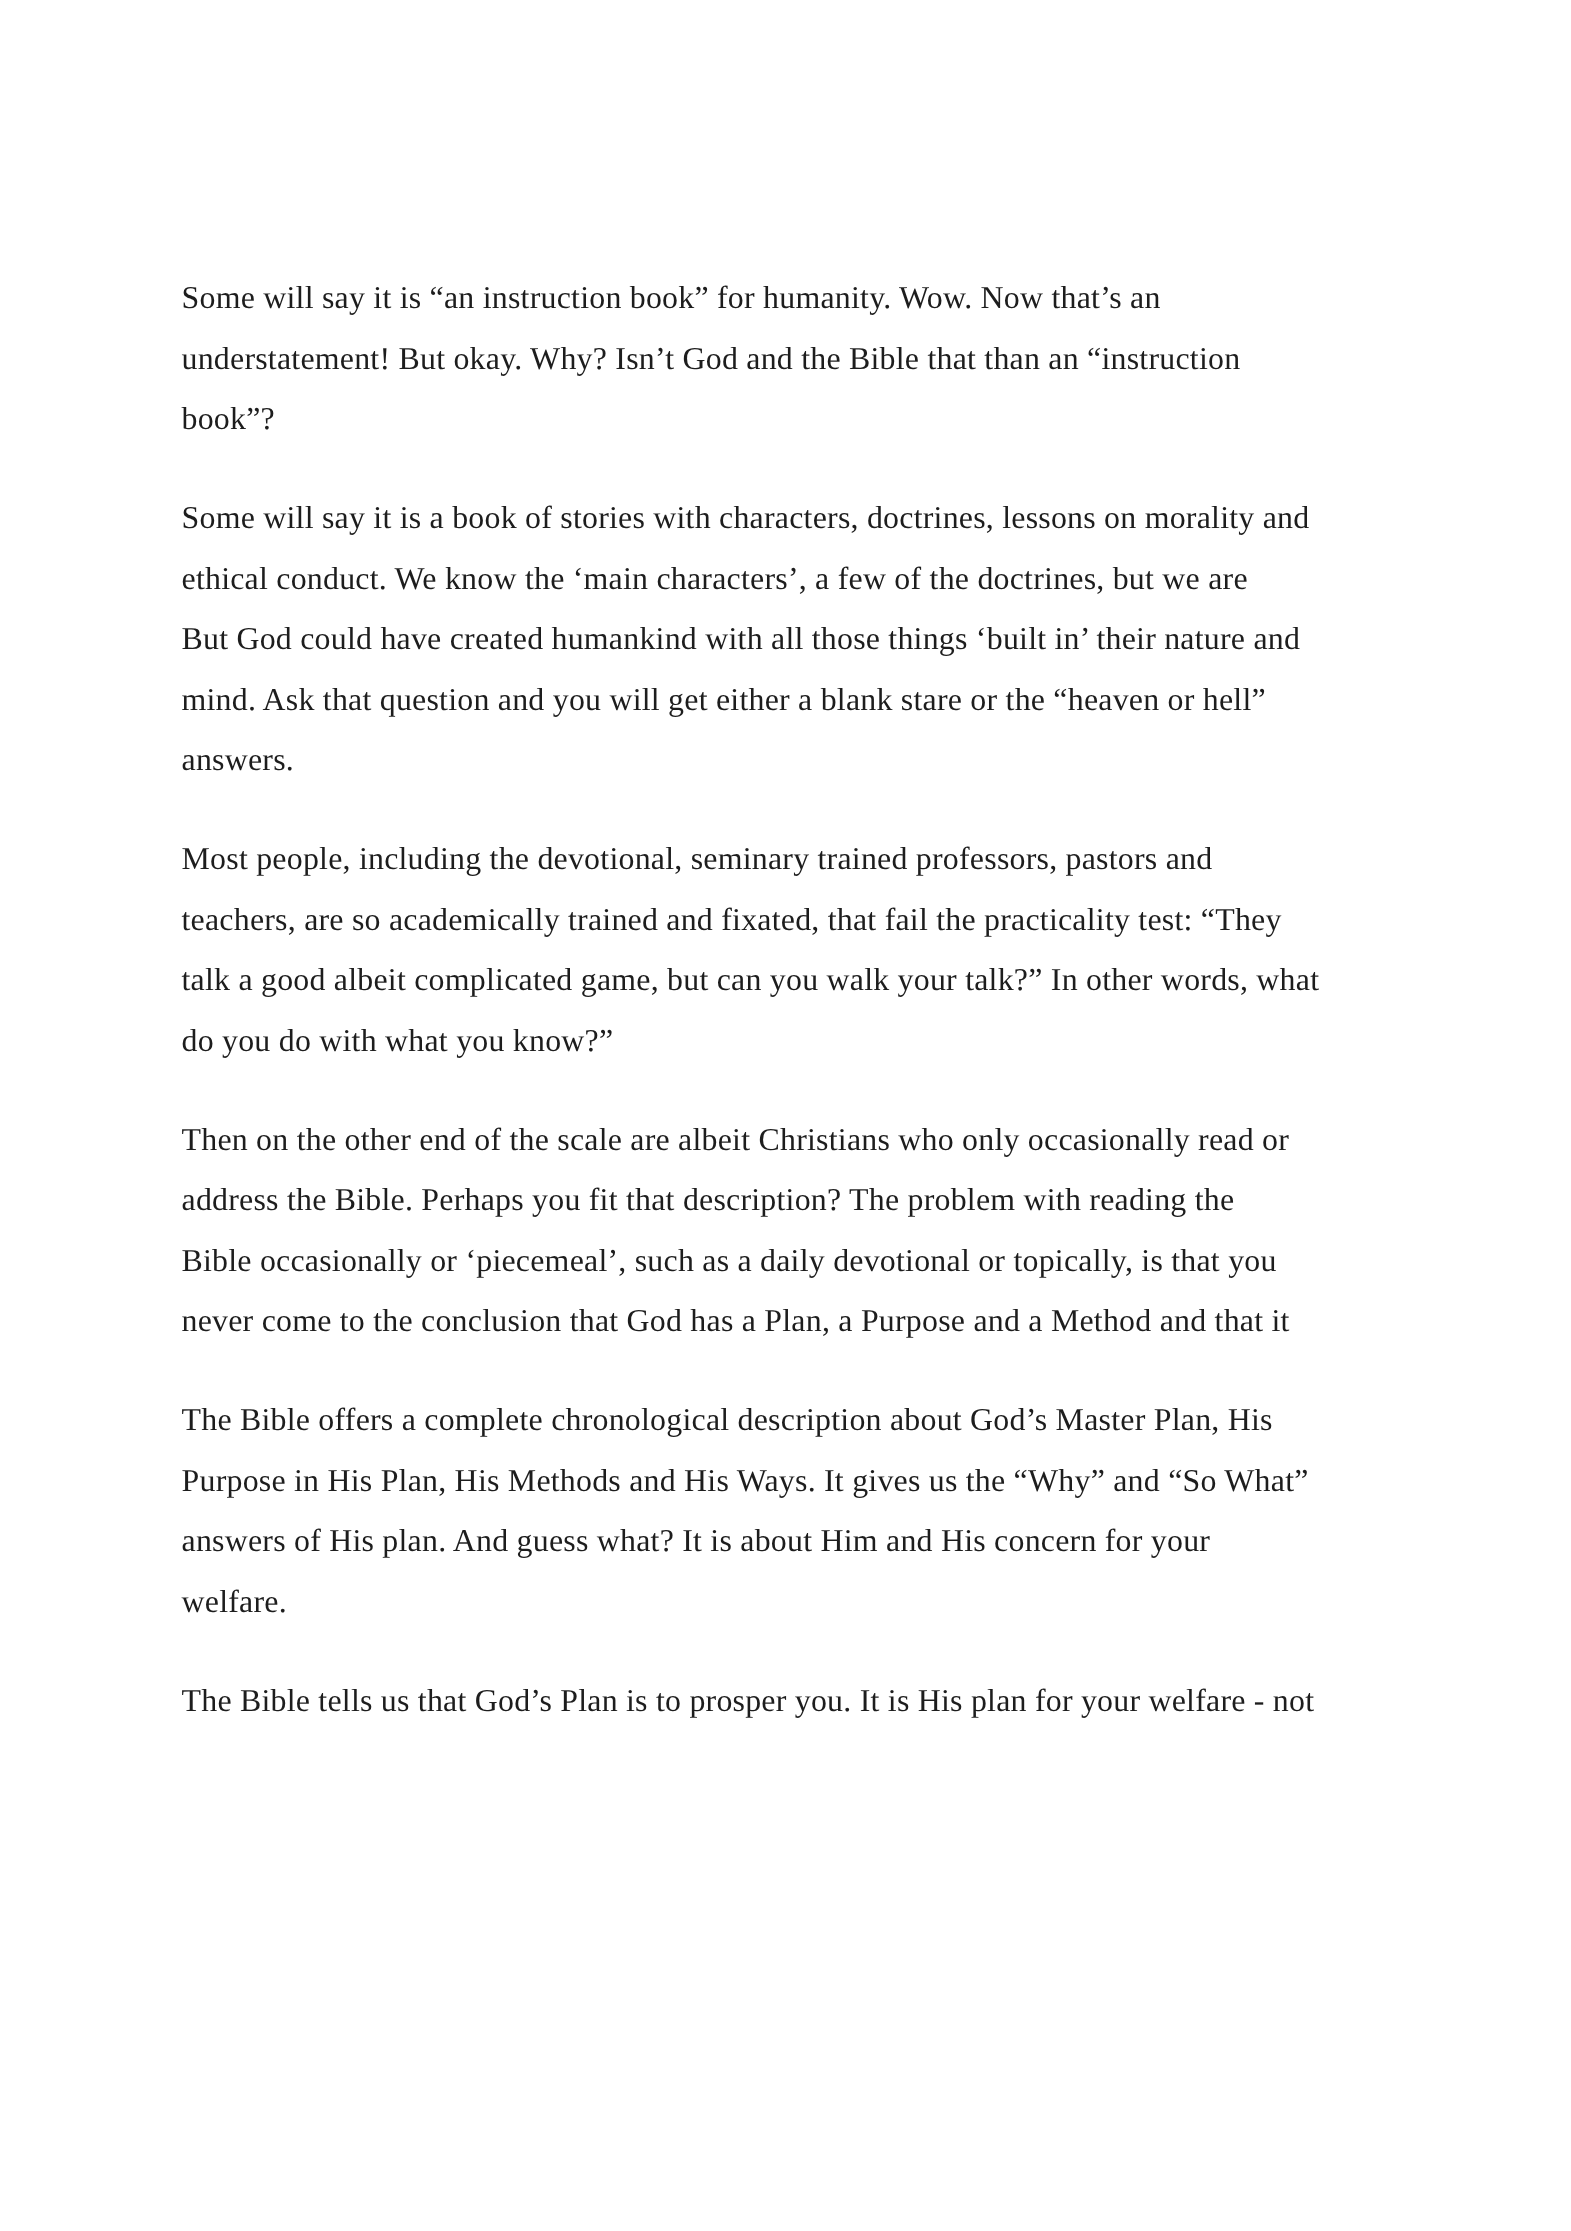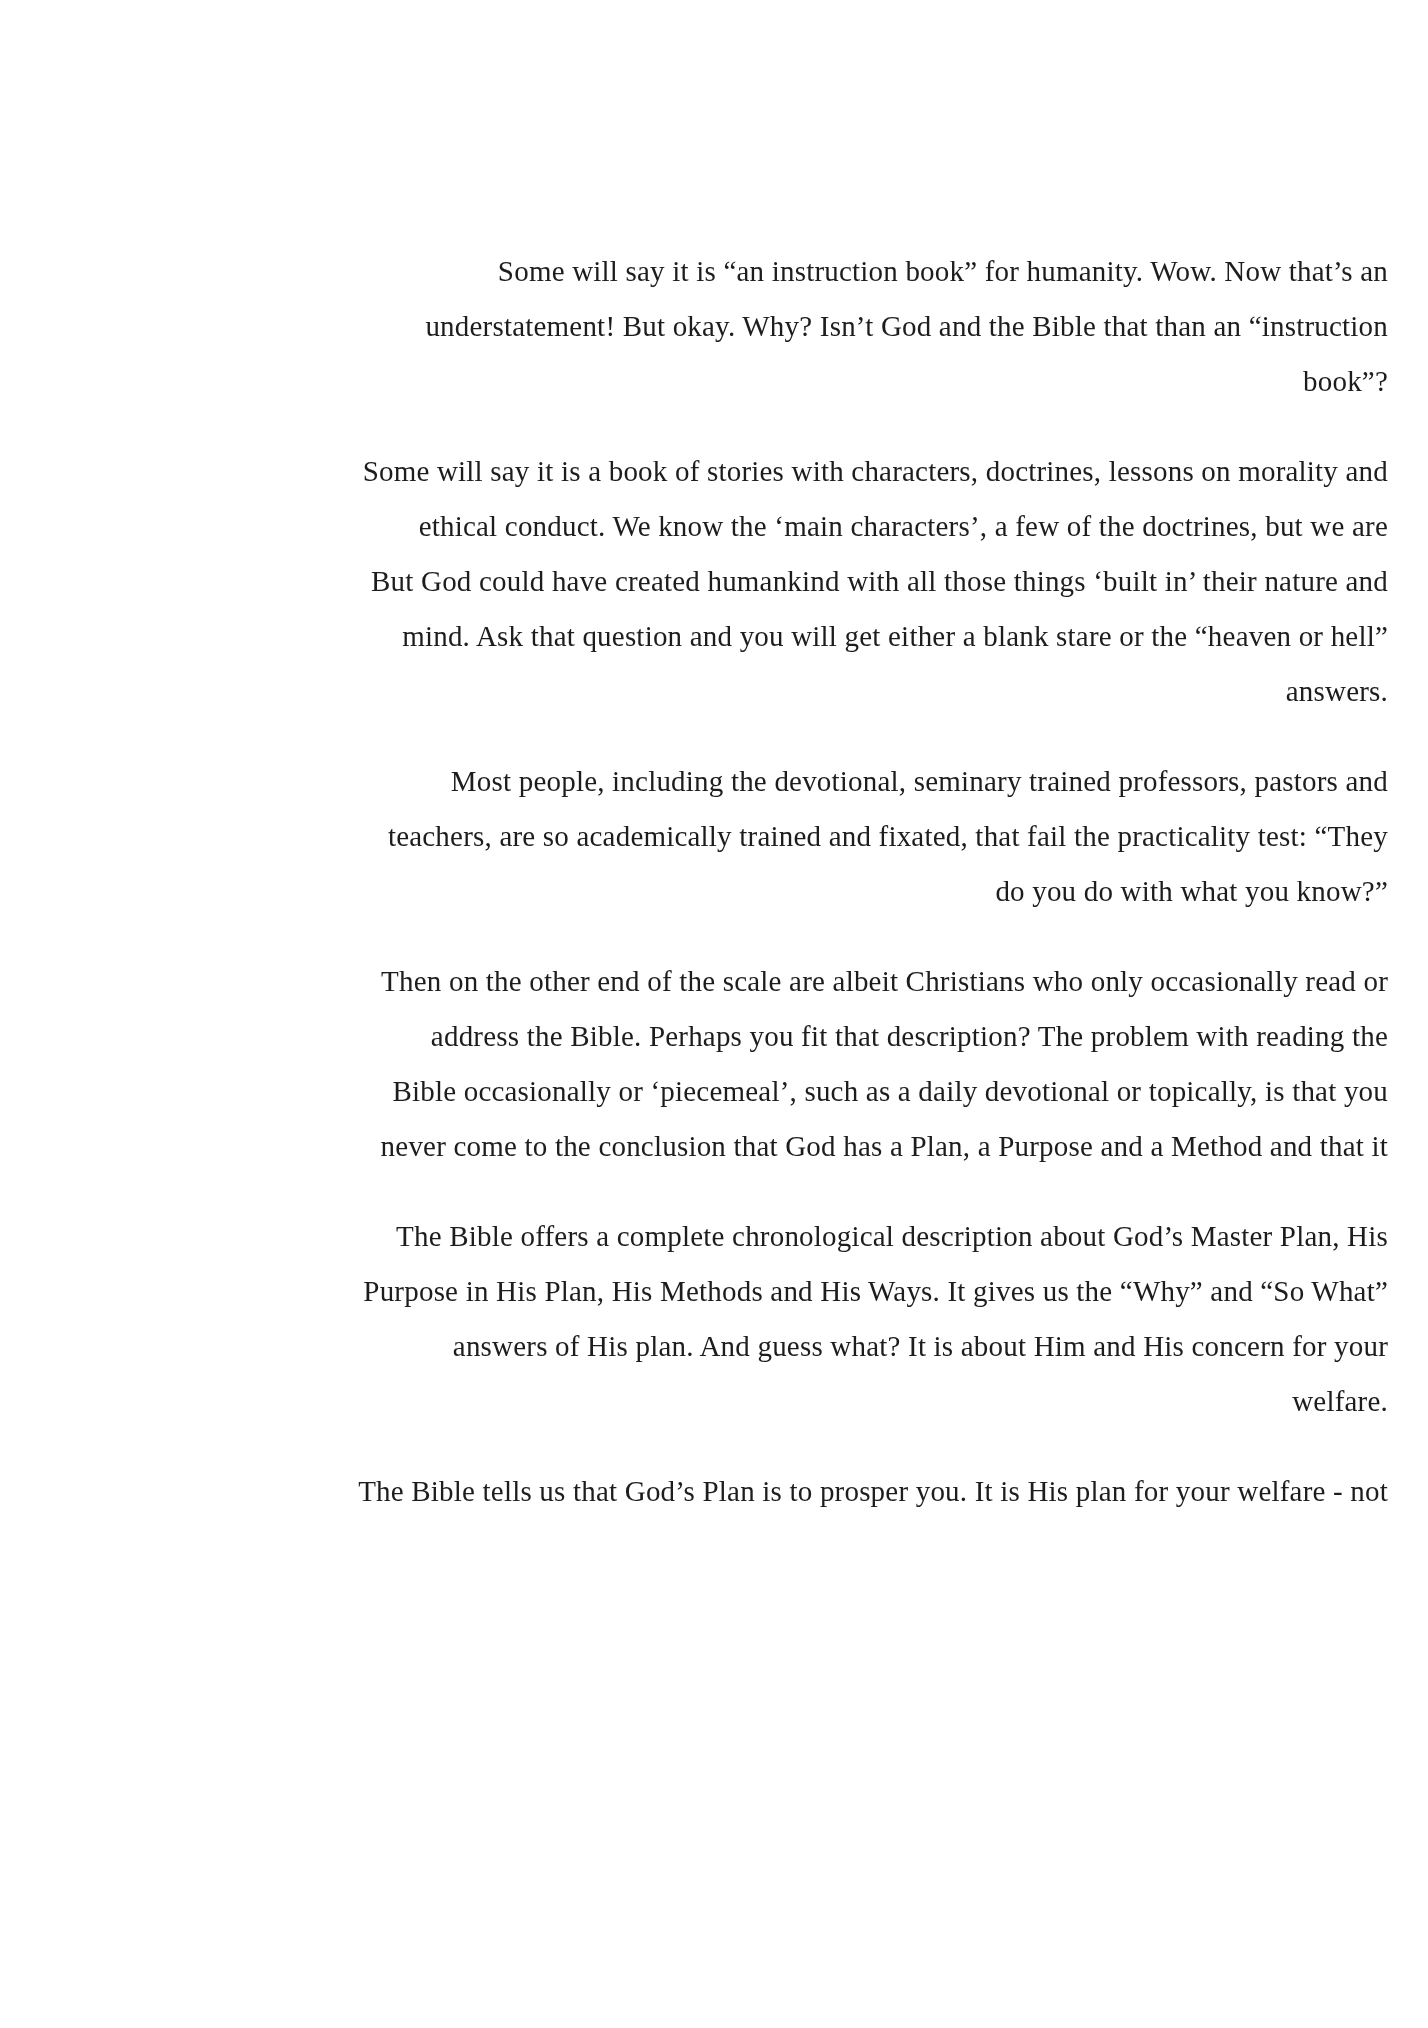--- a/index.html
+++ b/index.html
@@ -17,21 +17,20 @@
   .para {
     margin: 0 0 35px 0;
   }
   .line {
     font-family: "Liberation Serif", "DejaVu Serif", serif;
     font-size: 29px;
     line-height: 55px;
     letter-spacing: 0.2px;
     color: #1d1d1d;
     white-space: nowrap;
-    text-align: right;
   }
 </style>
 </head>
 <body>
 
 <div class="page">
   <div class="content">
 
     <div class="para">
       <div class="line">Some will say it is “an instruction book” for humanity. Wow. Now that’s an</div>
@@ -43,20 +42,21 @@
       <div class="line">Some will say it is a book of stories with characters, doctrines, lessons on morality and</div>
       <div class="line">ethical conduct. We know the ‘main characters’, a few of the doctrines, but we are</div>
       <div class="line">But God could have created humankind with all those things ‘built in’ their nature and</div>
       <div class="line">mind. Ask that question and you will get either a blank stare or the “heaven or hell”</div>
       <div class="line">answers.</div>
     </div>
 
     <div class="para">
       <div class="line">Most people, including the devotional, seminary trained professors, pastors and</div>
       <div class="line">teachers, are so academically trained and fixated, that fail the practicality test: “They</div>
+      <div class="line">talk a good albeit complicated game, but can you walk your talk?” In other words, what</div>
       <div class="line">do you do with what you know?”</div>
     </div>
 
     <div class="para">
       <div class="line">Then on the other end of the scale are albeit Christians who only occasionally read or</div>
       <div class="line">address the Bible. Perhaps you fit that description? The problem with reading the</div>
       <div class="line">Bible occasionally or ‘piecemeal’, such as a daily devotional or topically, is that you</div>
       <div class="line">never come to the conclusion that God has a Plan, a Purpose and a Method and that it</div>
     </div>
 

